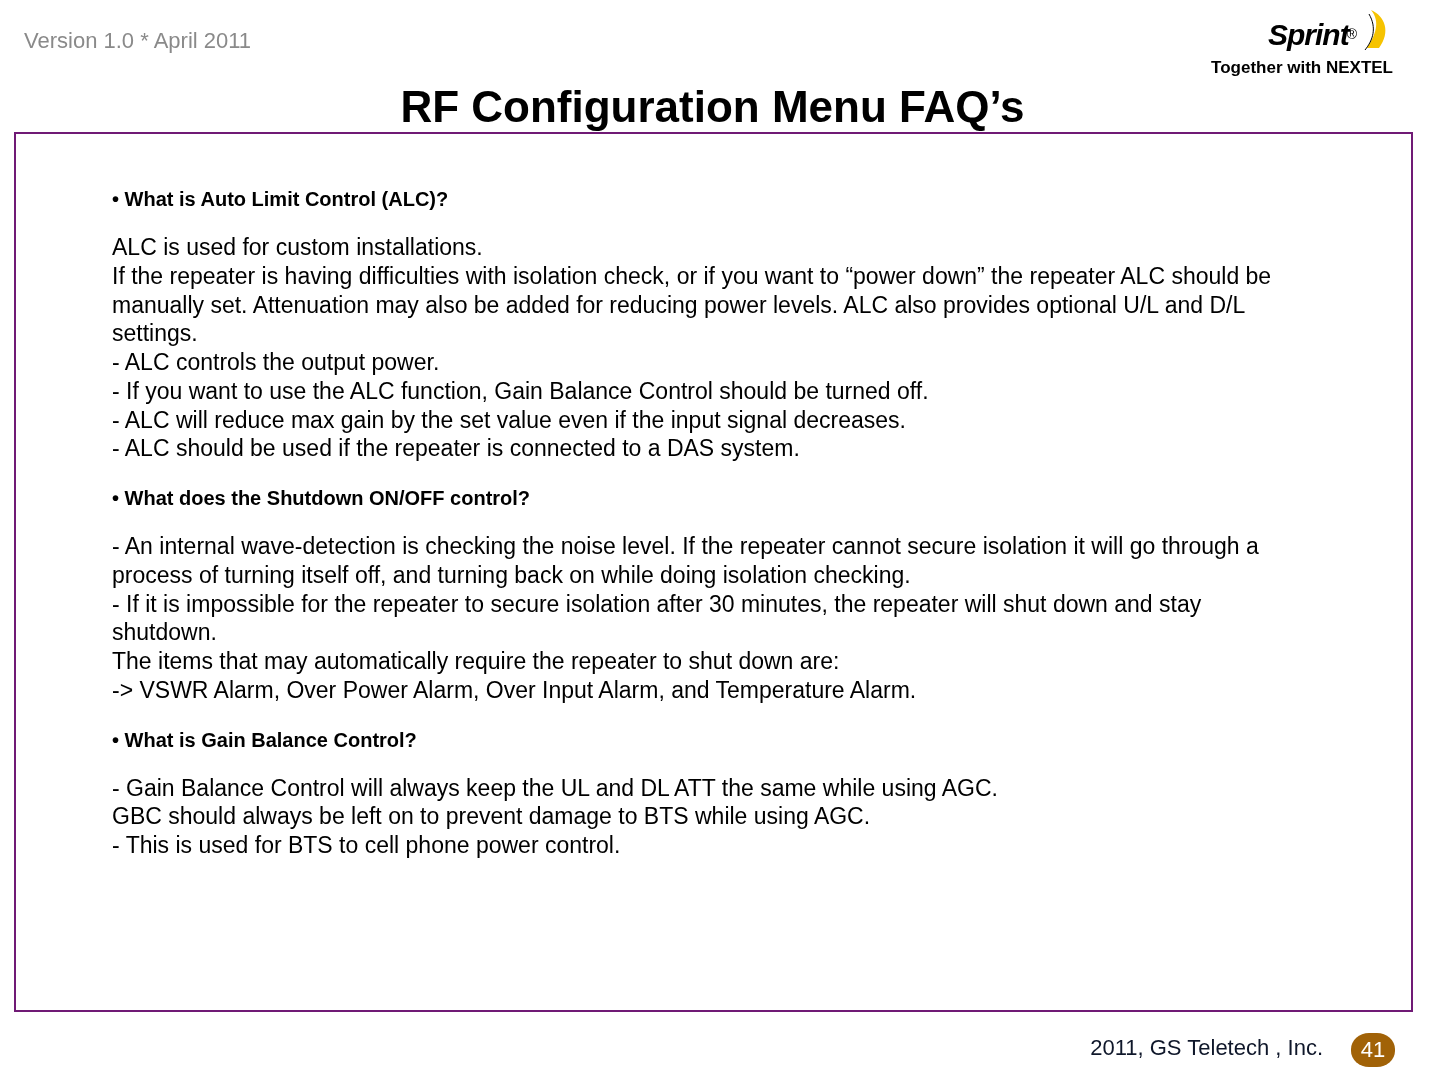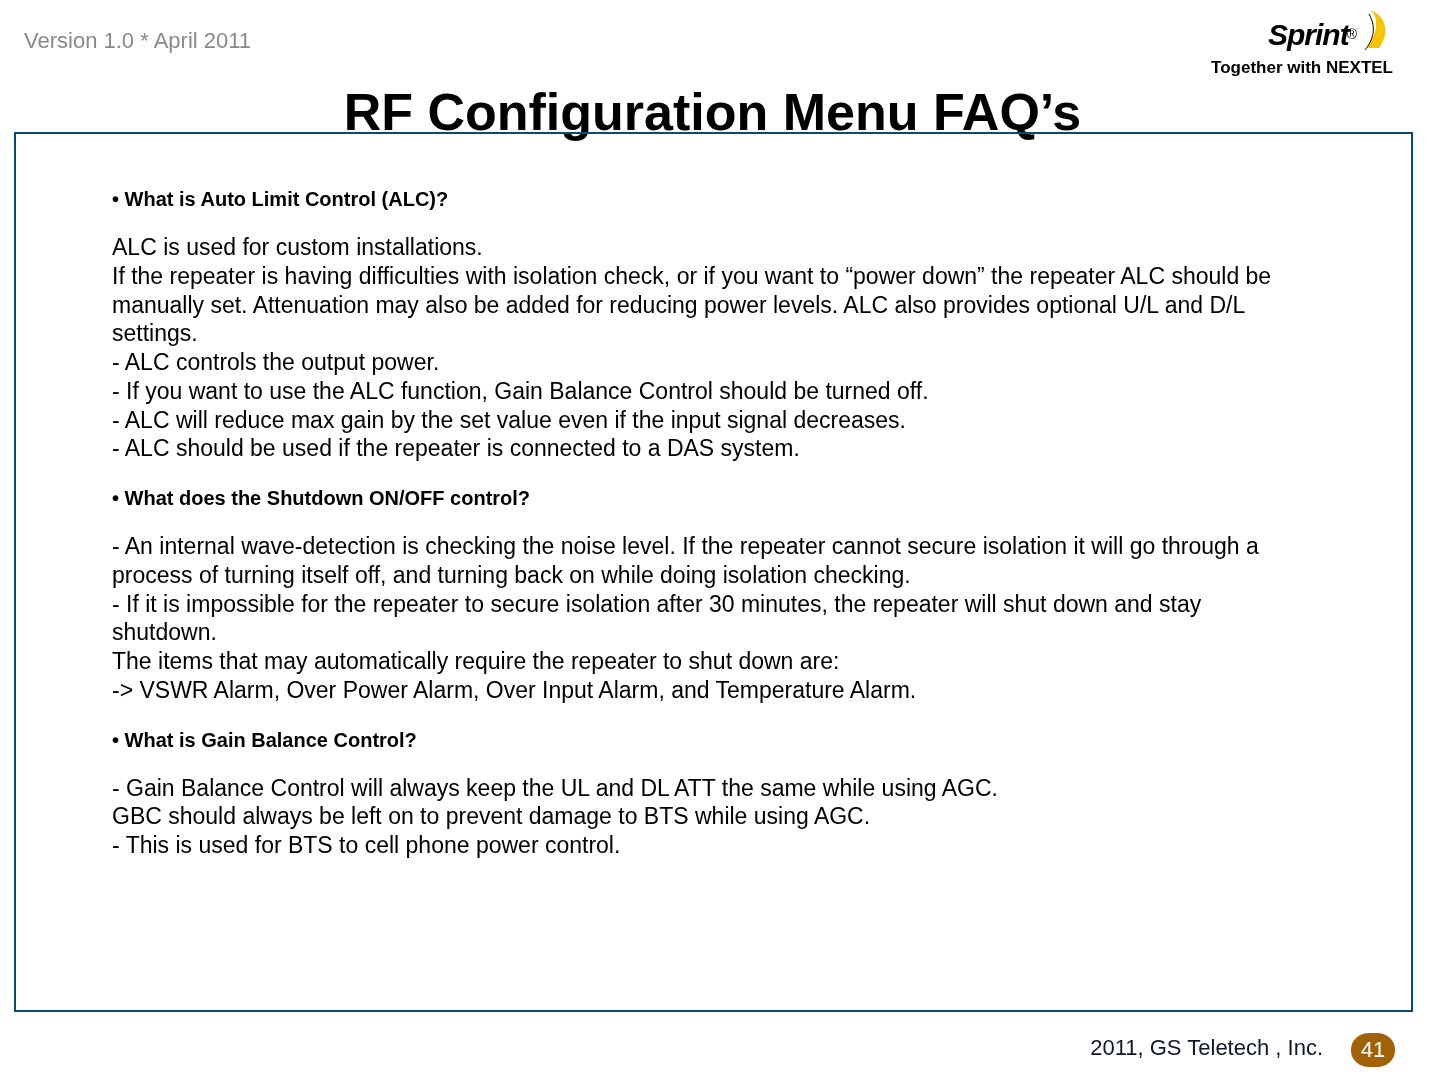--- a/index.html
+++ b/index.html
@@ -51,31 +51,31 @@
     color: #000;
     margin-top: 2px;
     padding-right: 2px;
   }
   .title {
     position: absolute;
     left: 0;
     right: 8px;
     top: 82px;
     text-align: center;
-    font-size: 52px;
+    font-size: 44px;
     font-weight: bold;
     color: #000;
   }
   .content-frame {
     position: absolute;
     top: 132px;
     left: 14px;
     width: 1399px;
     height: 880px;
-    border: 2px solid #0c4a6e;
+    border: 2px solid #701a75;
     box-sizing: border-box;
     padding: 54px 110px 30px 96px;
   }
   .faq-q {
     font-weight: bold;
     font-size: 20px;
     margin-top: 24px;
     margin-bottom: 22px;
   }
   .faq-q:first-child {

